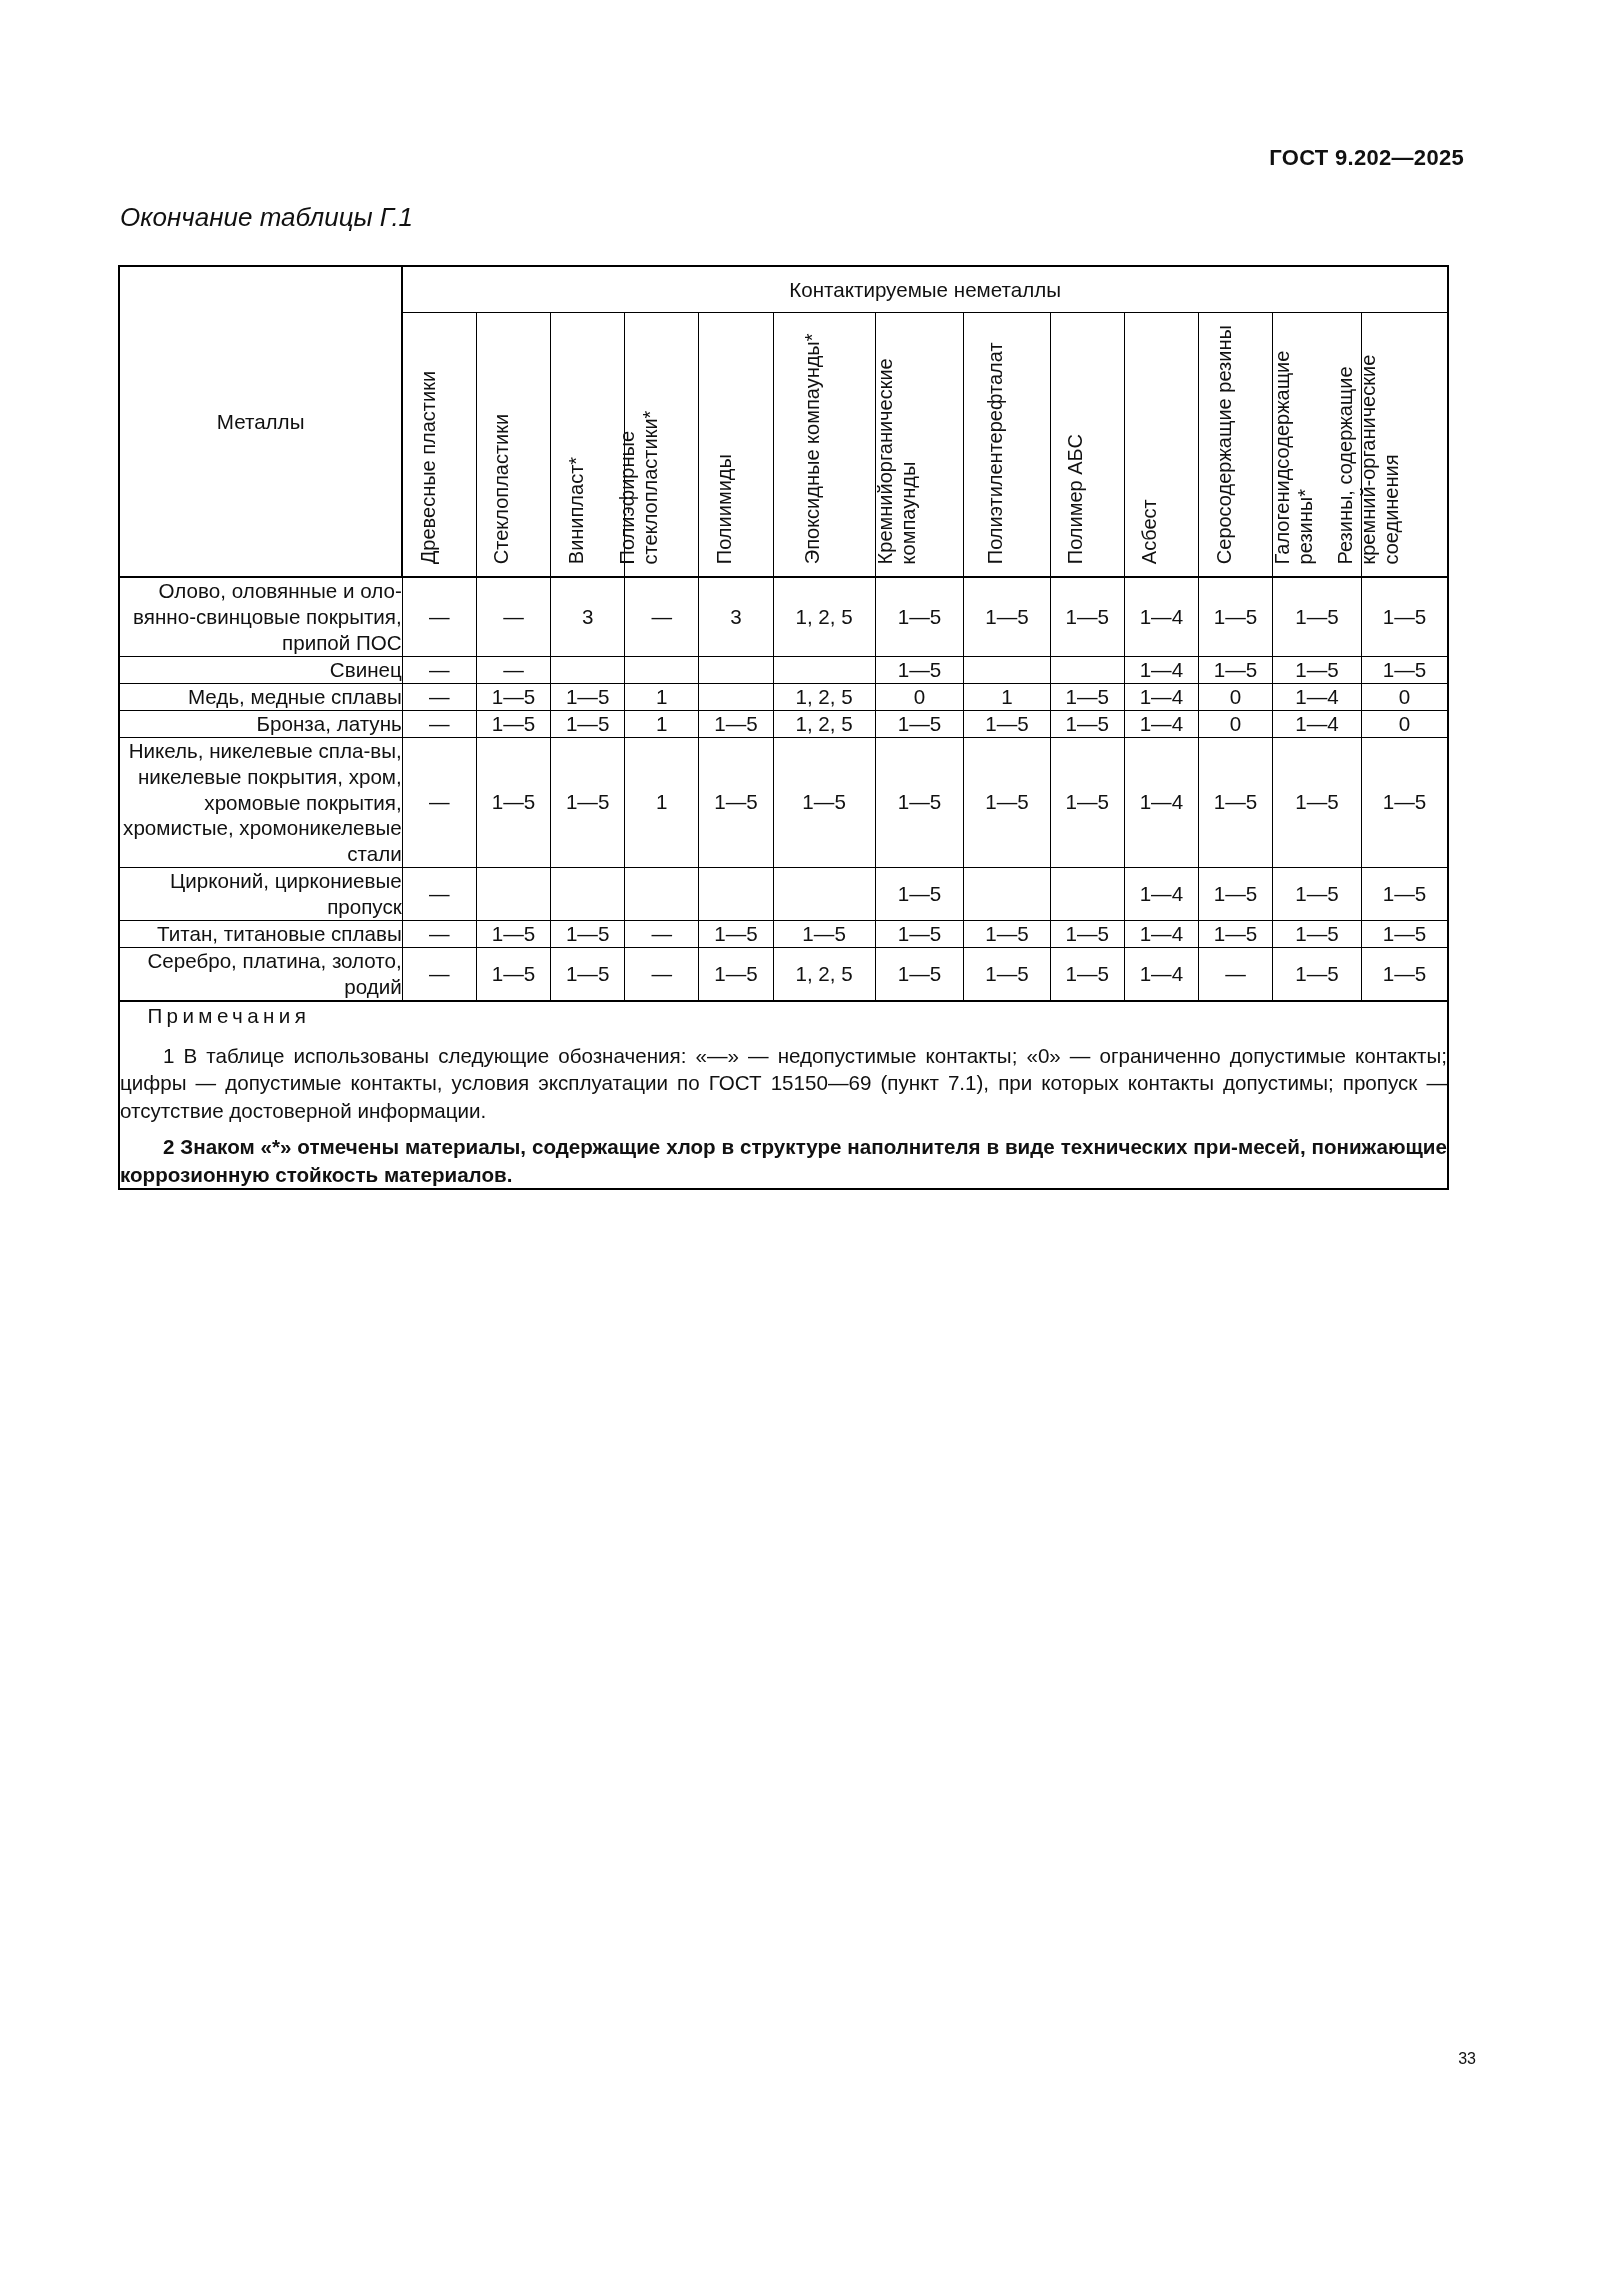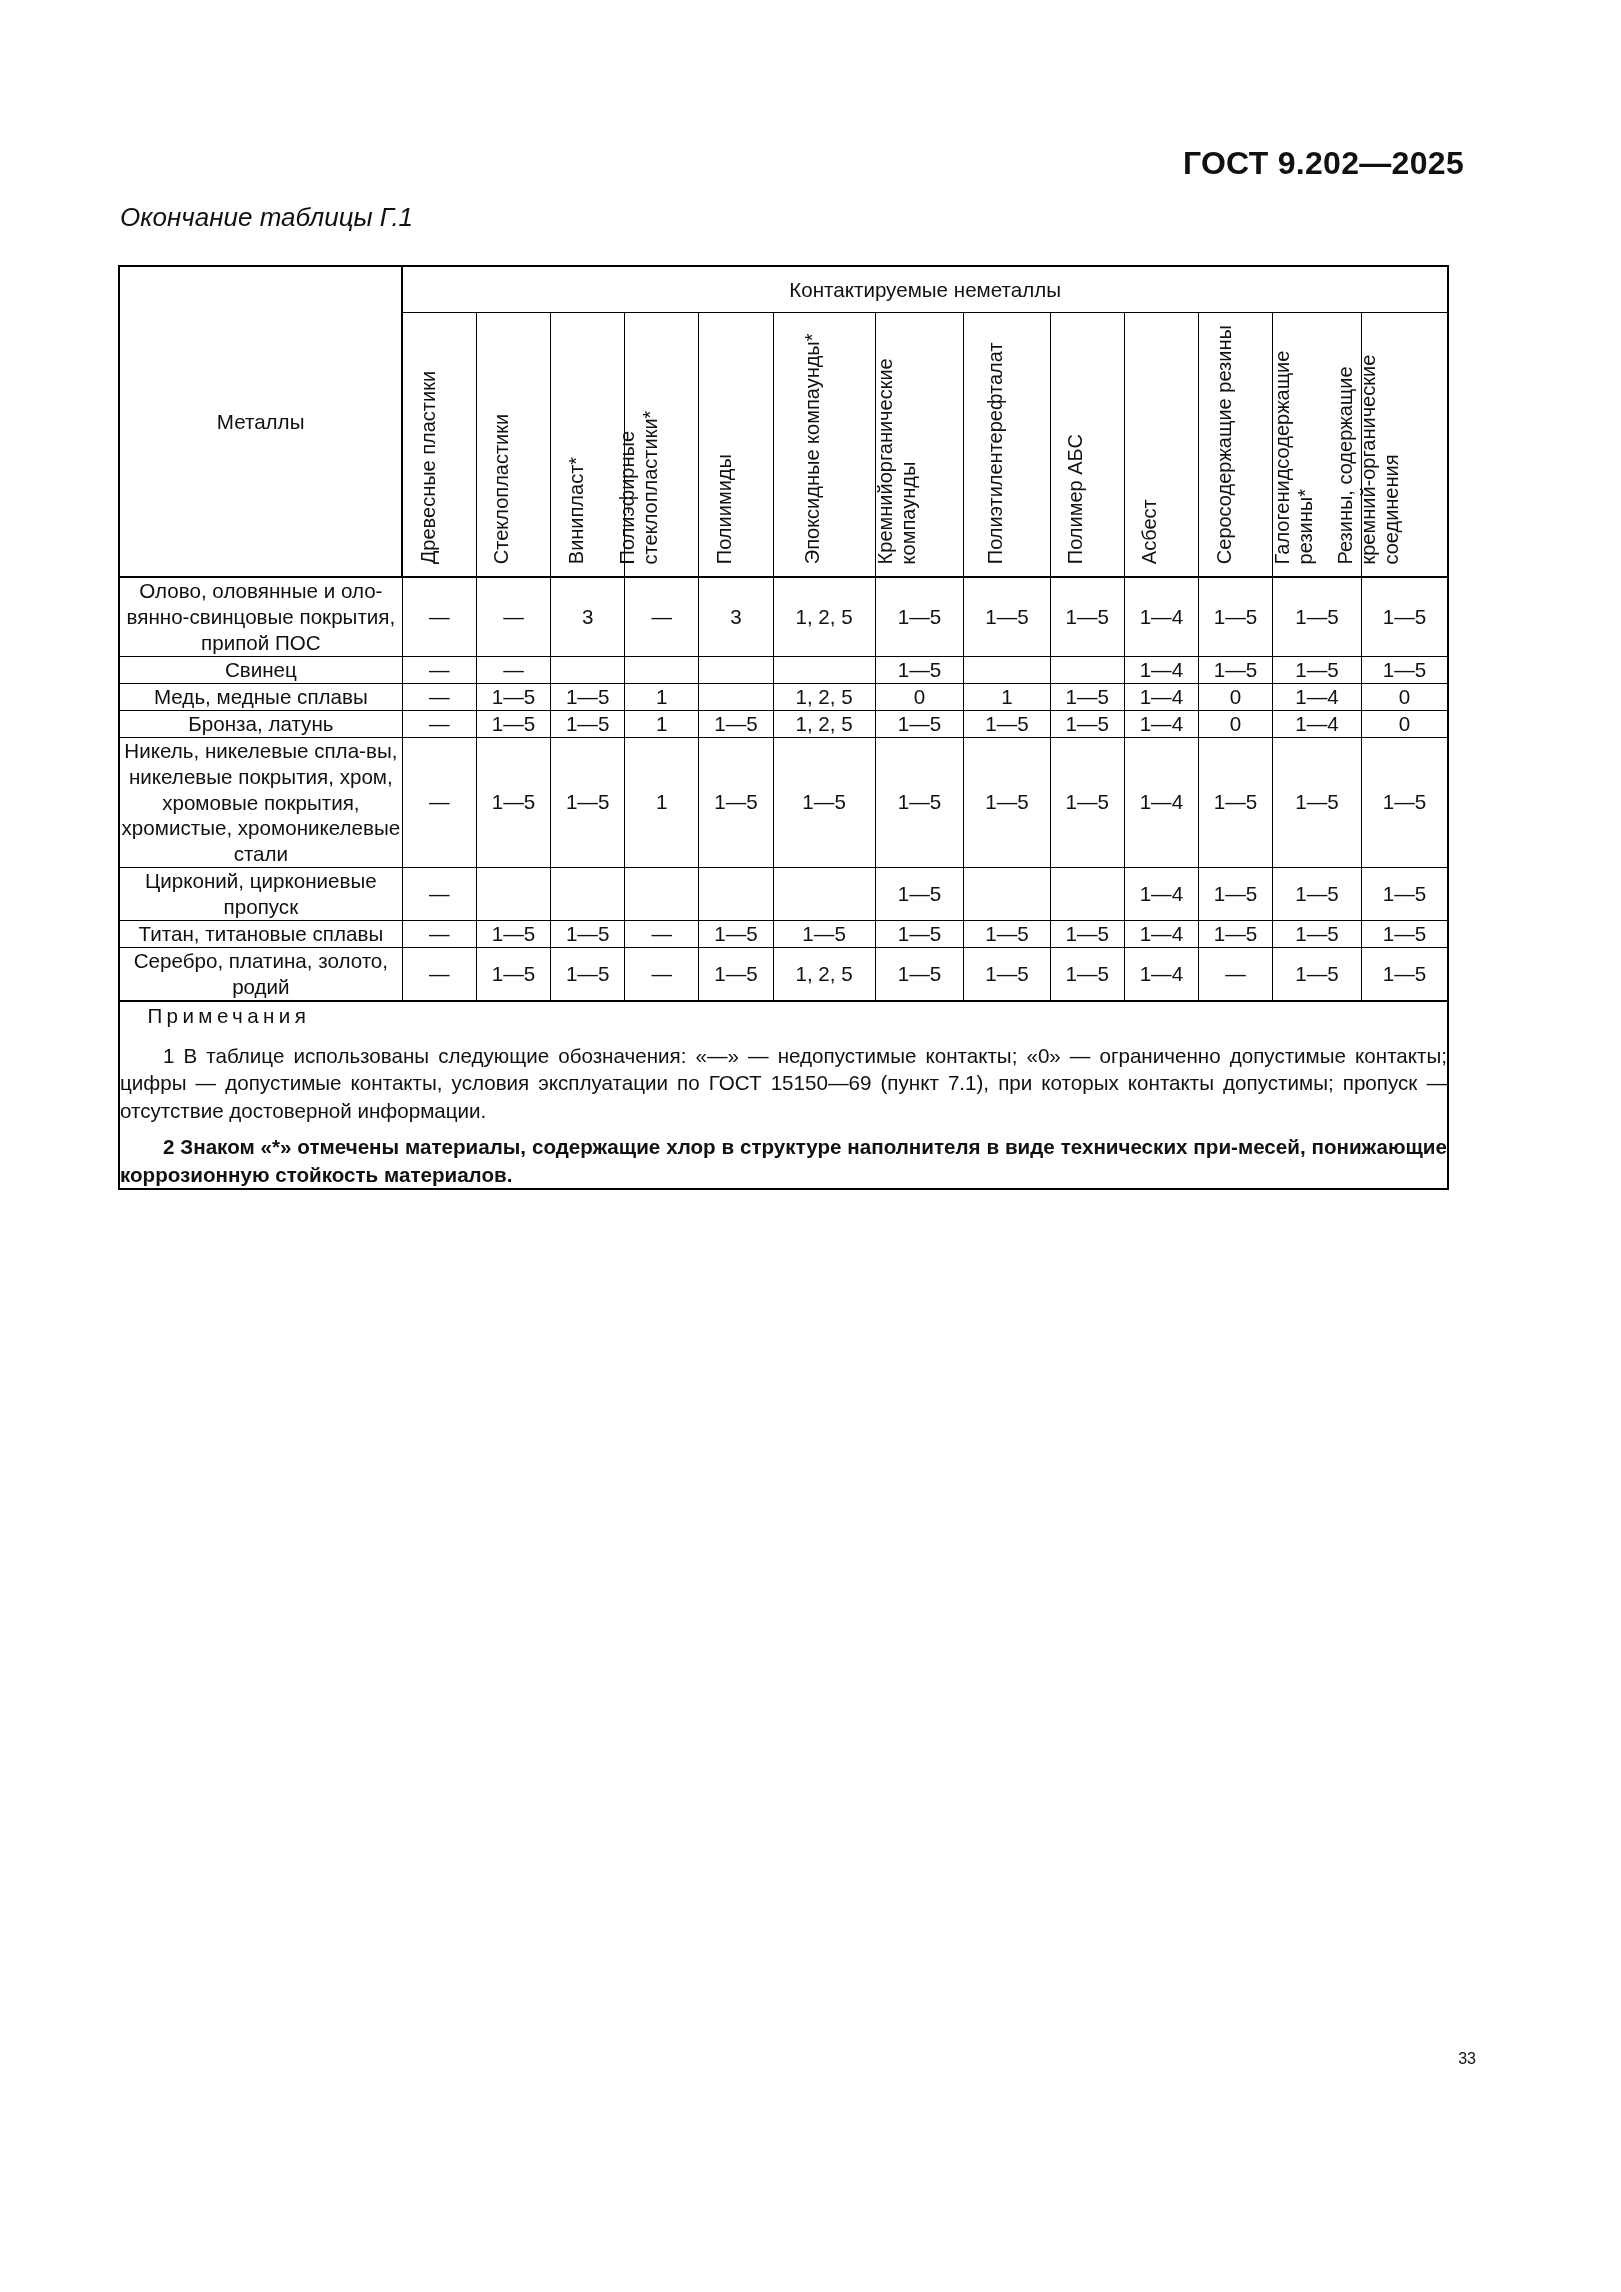--- a/index.html
+++ b/index.html
@@ -19,21 +19,21 @@
   .page {
     position: absolute;
     inset: 0;
   }
 
   
   .doc-header {
     position: absolute;
     top: 145px;
     right: 157px;
-    font-size: 32px;
+    font-size: 22px;
     font-weight: bold;
     letter-spacing: 0.3px;
     white-space: nowrap;
   }
 
   
   .table-caption {
     position: absolute;
     top: 202px;
     left: 120px;
@@ -117,21 +117,21 @@
   .vhead .vinner.two-line {
     white-space: normal;
     width: 247px;
   }
   .vhead .vinner.two-line.wide {
     width: 257px;
   }
 
   
   td.metal-name {
-    text-align: center;
+    text-align: right;
     padding: 8.8px 9.8px 8.8px 11.8px;
     font-size: 21.6px;
     line-height: 1.26;
   }
   td.val {
     text-align: center;
     font-size: 21.6px;
     padding: 5.9px 1px;
     white-space: nowrap;
   }

